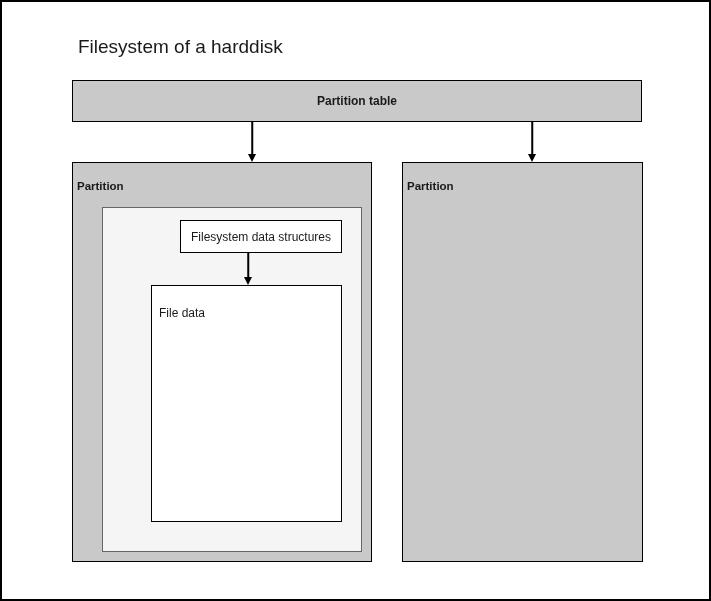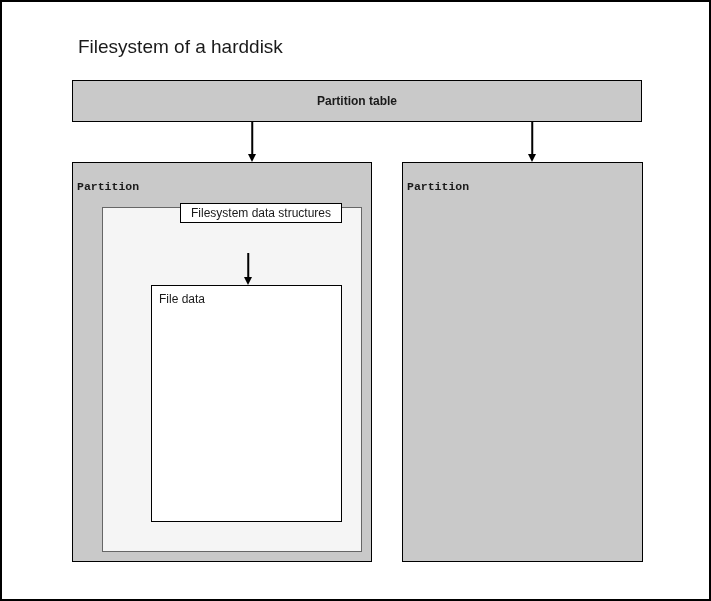--- a/index.html
+++ b/index.html
@@ -62,52 +62,51 @@
     width: 241px;
     height: 400px;
   }
   .partition-label {
     position: absolute;
     left: 4px;
     top: 17px;
     font-size: 11.5px;
     font-weight: 700;
     white-space: nowrap;
-    font-family: Liberation Mono, monospace;
   }
   .inner-area {
     left: 100px;
     top: 205px;
     width: 260px;
     height: 345px;
     background: var(--inner-fill, #f5f5f5);
     border: 1px solid var(--inner-border, #666666);
   }
   .white-box {
     background: var(--white-box-fill, #ffffff);
     border: 1.5px solid var(--white-box-border, #000000);
     font-size: 12px;
     font-weight: 400;
   }
   .filesystem-box {
     left: 178px;
-    top: 201px;
+    top: 218px;
     width: 162px;
-    height: 20px;
+    height: 33px;
     display: flex;
     align-items: center;
     justify-content: center;
     white-space: nowrap;
   }
   .file-data-box {
     left: 149px;
     top: 283px;
     width: 191px;
     height: 237px;
-    padding: 6px 7px;
+    padding: 20px 7px;
   }
   .v-arrow {
     position: absolute;
     width: 10px;
   }
   .v-arrow .shaft {
     position: absolute;
     left: 50%;
     transform: translateX(-50%);
     top: 0;

